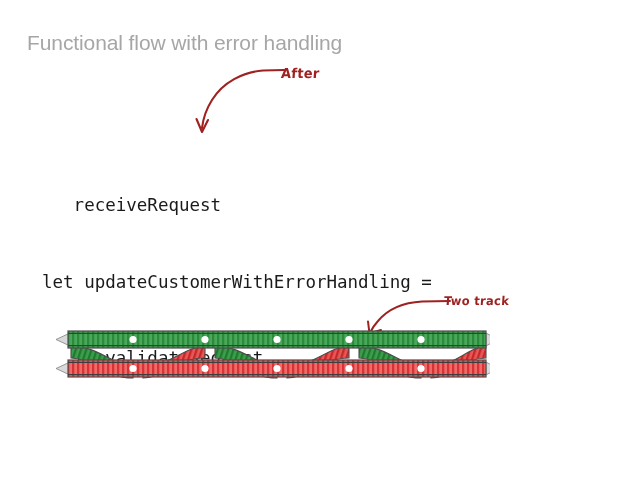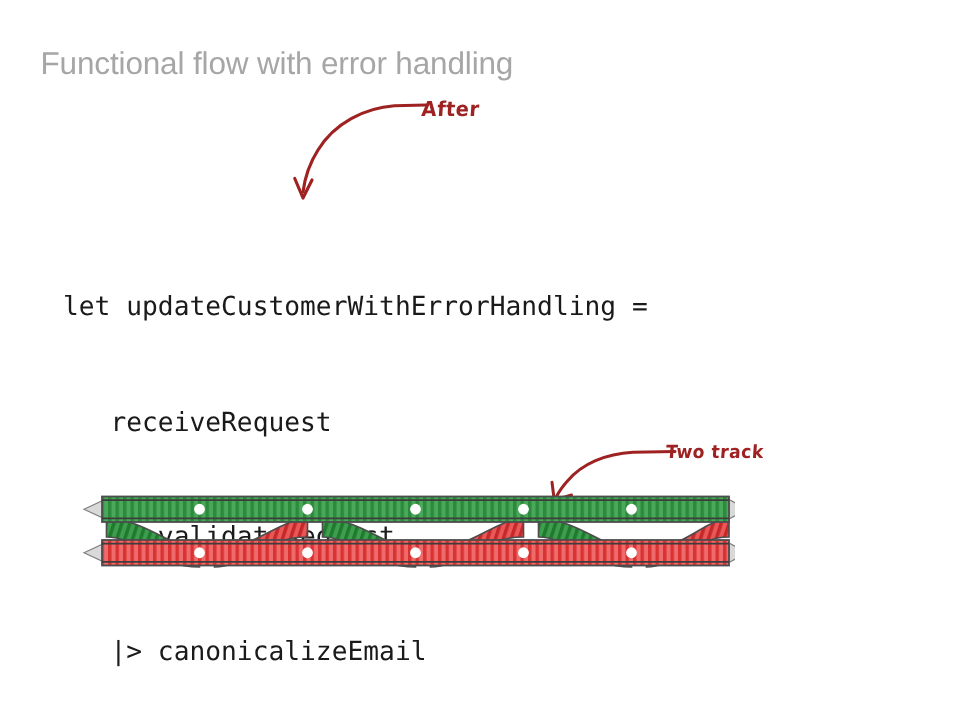--- a/index.html
+++ b/index.html
@@ -104,24 +104,23 @@
   <div id="slide-title">Functional flow with error handling</div>
 
   <div id="annot-after-label" class="annot-label">After</div>
 
   <svg id="annot-after-arrow" class="annot-svg" width="110" height="75" viewBox="0 0 110 75">
     <path d="M 99 8 L 78 8.5 C 58 10 38 20 27 38 C 20 49 18 58 17 66" fill="none" stroke="#9e2222" stroke-width="2.1" stroke-linecap="round"></path>
     <path d="M 11.5 57 L 17 70 L 23 58" fill="none" stroke="#9e2222" stroke-width="2.1" stroke-linecap="round" stroke-linejoin="round"></path>
   </svg>
 
   <div id="code-block">
+    <div class="code-line">   receiveRequest</div>
     <div class="code-line">let updateCustomerWithErrorHandling =</div>
-    <div class="code-line">   receiveRequest</div>
     <div class="code-line">   |&gt; validateRequest</div>
-    <div class="code-line">   |&gt; canonicalizeEmail</div>
     
     
     
   </div>
 
   <div id="annot-twotrack-label" class="annot-label">Two track</div>
 
   <svg id="annot-twotrack-arrow" class="annot-svg" width="92" height="48" viewBox="0 0 92 48">
     <path d="M 88 11 L 60 11.5 C 42 12.5 26 19 16 31 C 12.5 35 10.5 38 9 41" fill="none" stroke="#9e2222" stroke-width="2.0" stroke-linecap="round"></path>
     <path d="M 6 31.5 L 7.5 43.5 L 19 40" fill="none" stroke="#9e2222" stroke-width="2.0" stroke-linecap="round" stroke-linejoin="round"></path>

